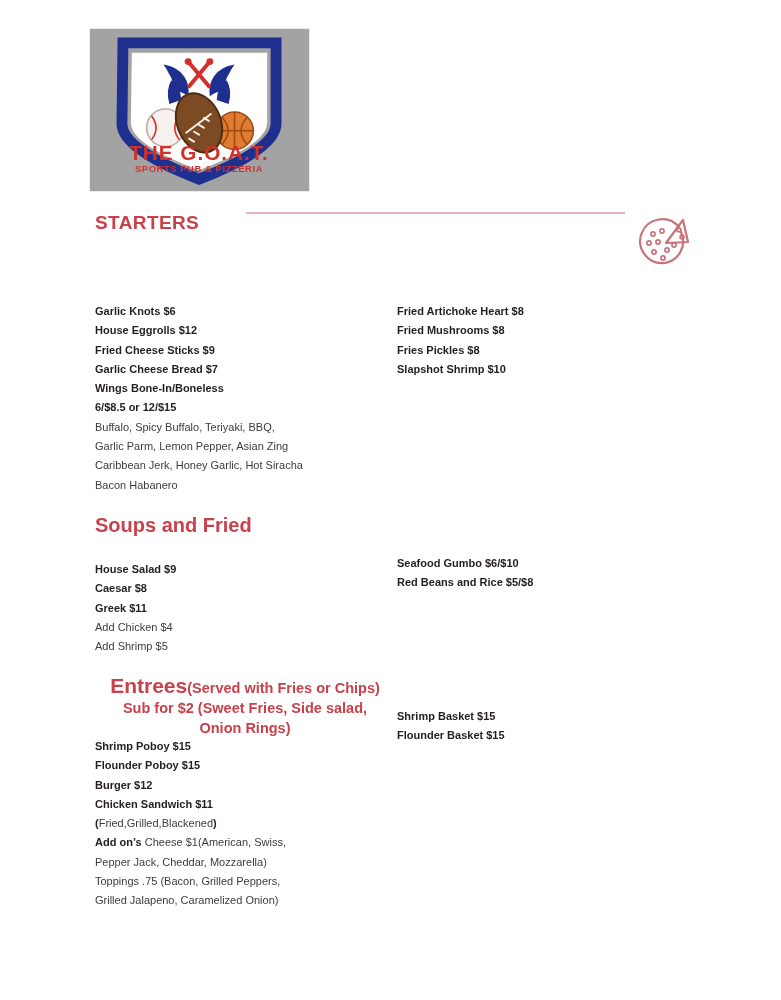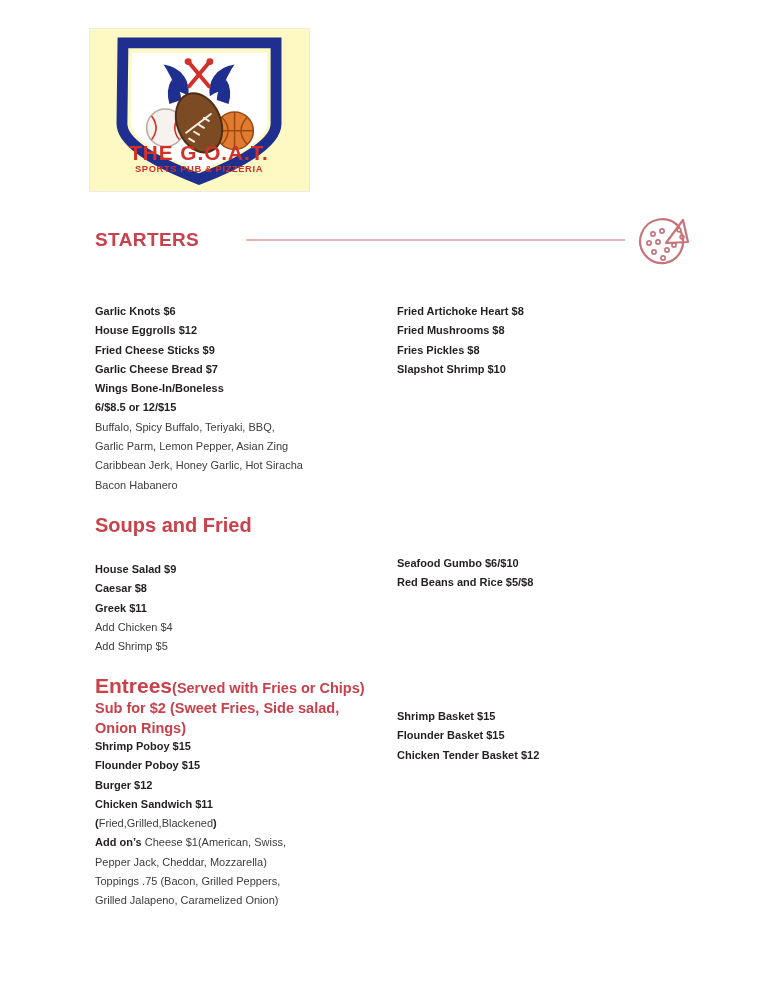--- a/index.html
+++ b/index.html
@@ -18,33 +18,33 @@
 
   
   .logo-box {
     position: absolute;
     left: 89px;
     top: 28px;
     width: 221px;
     height: 164px;
     border: 1px solid #ececec;
     box-sizing: border-box;
-    background: #fef9c3;
+    background: #a3a3a3;
   }
   .logo-art {
     position: absolute;
     left: 0; top: 0;
     width: 100%; height: 100%;
   }
 
   
   .section-head {
     position: absolute;
     display: flex;
-    align-items: center;
+    align-items: flex-start;
     width: 600px;
   }
   .section-title-upper {
     font-weight: bold;
     font-size: 19px;
     letter-spacing: 0.4px;
     color: #c8414b;
     white-space: nowrap;
   }
   .head-rule {
@@ -69,20 +69,21 @@
   }
 
   
   .entrees-head {
     position: absolute;
     left: 95px;
     top: 676px;
     width: 300px;
     color: #c8414b;
     line-height: 20px;
+    text-align: center;
   }
   .entrees-head .big {
     font-size: 21px;
     font-weight: bold;
   }
   .entrees-head .small {
     font-size: 14.5px;
     font-weight: bold;
   }
 
@@ -213,14 +214,13 @@
   <div class="rowwrap"><span class="b">(</span><span class="r">Fried,Grilled,Blackened</span><span class="b">)</span></div>
   <div class="rowwrap"><span class="b">Add on’s</span><span class="r"> Cheese $1(American, Swiss,</span></div>
   <div class="row r">Pepper Jack, Cheddar, Mozzarella)</div>
   <div class="row r">Toppings .75 (Bacon, Grilled Peppers,</div>
   <div class="row r">Grilled Jalapeno, Caramelized Onion)</div>
 </div>
 
 <div class="col right-col" style="top:707px;">
   <div class="row b">Shrimp Basket $15</div>
   <div class="row b">Flounder Basket $15</div>
-  <div class="row b">Chicken Tender Basket $12</div>
 </div>
 
 </body></html>

